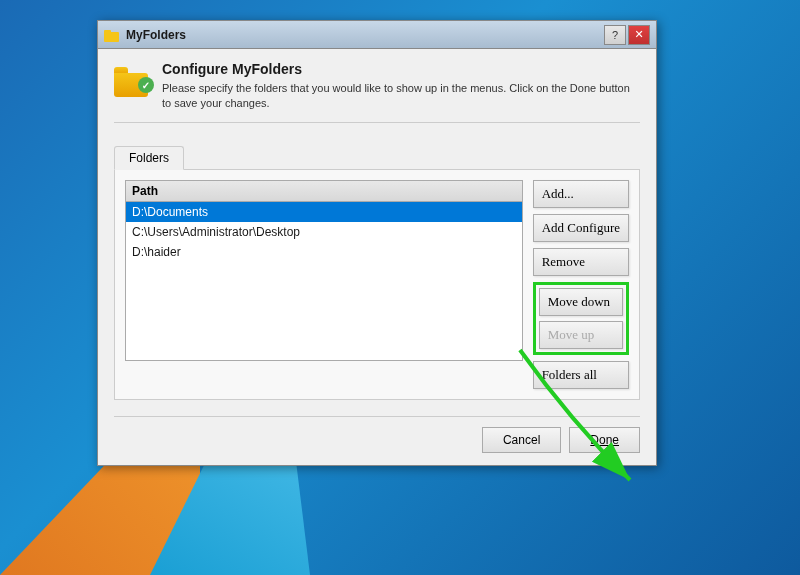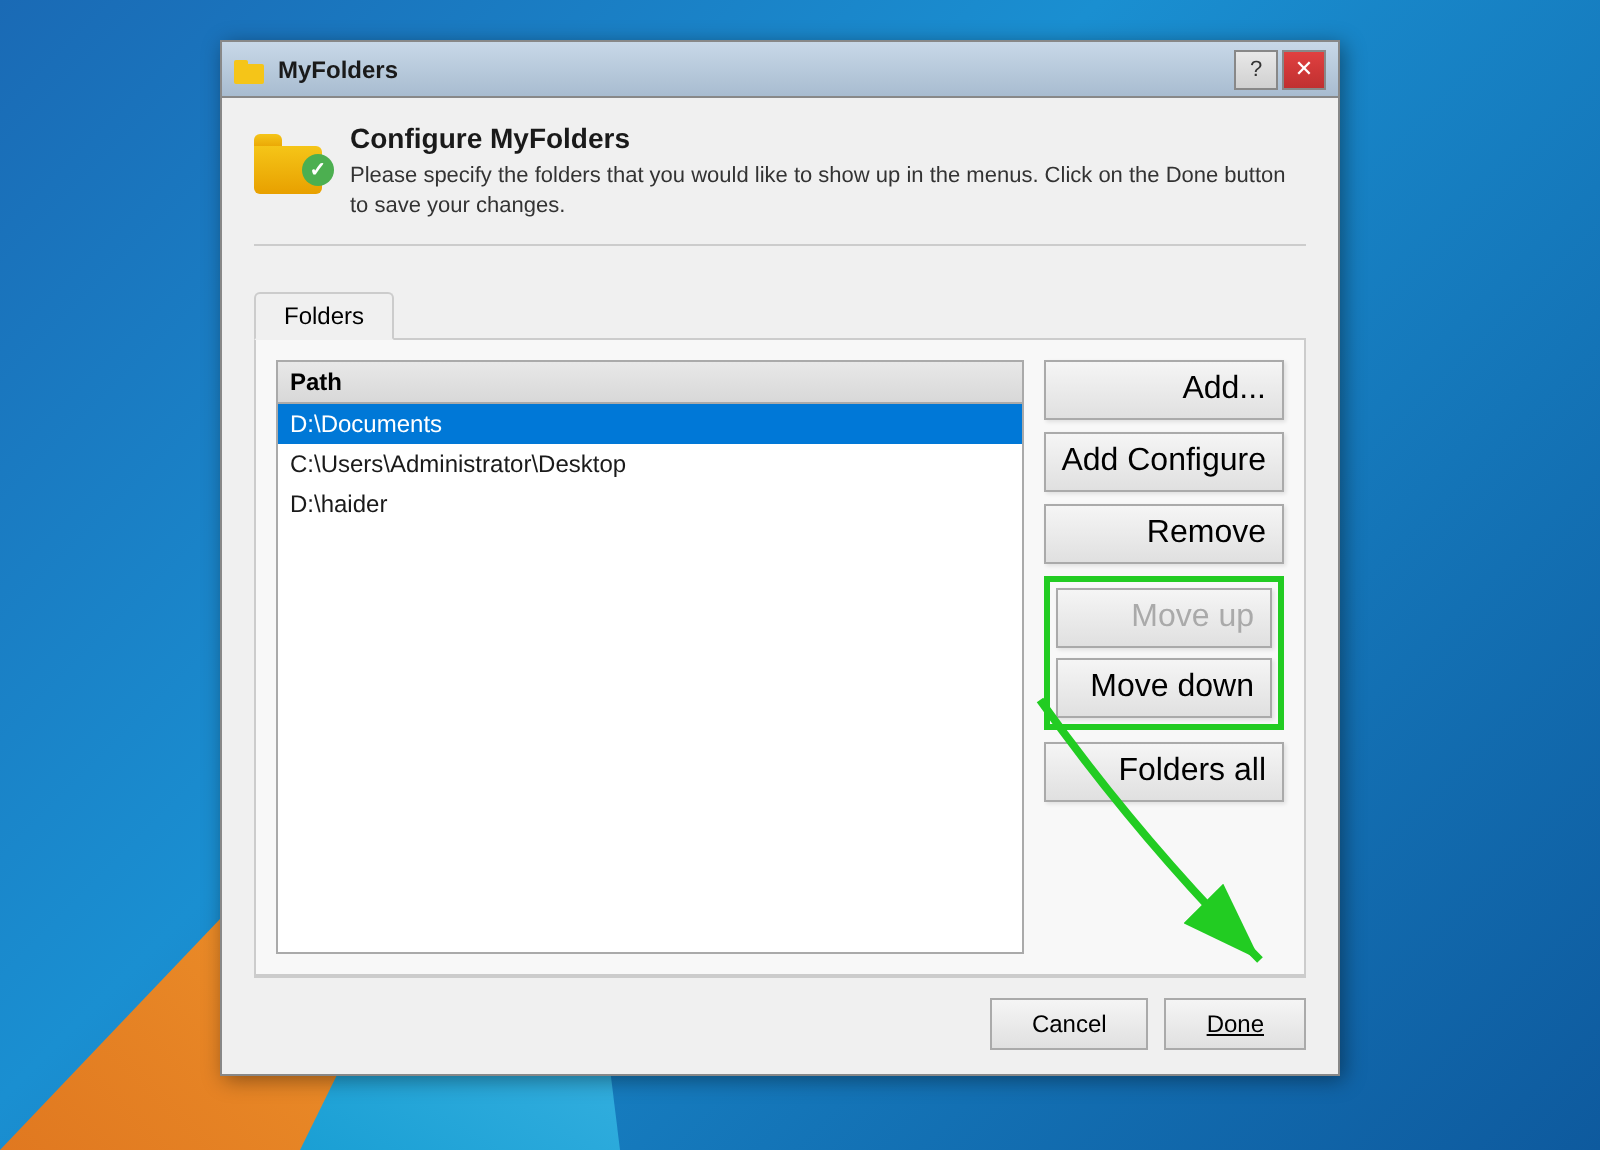--- a/index.html
+++ b/index.html
@@ -27,21 +27,21 @@
       bottom: 0; left: 150px;
       width: 160px; height: 260px;
       background: linear-gradient(30deg, #1a9fd4, #5bc8f0);
       clip-path: polygon(0 100%, 80% 0%, 100% 100%);
     }
 
     
     .window {
       position: absolute;
       top: 20px;
-      left: 110px;
+      left: 97px;
       width: 560px;
       background: #8b5cf6;
       border: 1px solid #888;
       box-shadow: 2px 2px 10px rgba(0,0,0,0.4);
     }
 
     
     .title-bar {
       background: linear-gradient(to bottom, #c8d8e8 0%, #a8bcd0 100%);
       padding: 4px 6px;
@@ -206,21 +206,21 @@
       border: 1px solid #aaa;
       border-bottom: none;
       padding: 3px 6px;
       font-size: 12px;
       font-weight: bold;
     }
 
     .list-box {
       border: 1px solid #aaa;
       background: white;
-      height: 276px;
+      height: 160px;
       overflow-y: auto;
     }
 
     .list-item {
       padding: 3px 6px;
       font-size: 12px;
       cursor: pointer;
       color: #1a1a1a;
     }
 
@@ -234,38 +234,39 @@
       display: flex;
       flex-direction: column;
       gap: 6px;
       min-width: 90px;
     }
 
     .action-btn {
       padding: 5px 8px;
       border: 1px solid #aaa;
       background: linear-gradient(to bottom, #f5f5f5, #e0e0e0);
-      font-size: 16px;
-      cursor: pointer;
-      text-align: right;
+      font-size: 13px;
+      cursor: pointer;
+      text-align: left;
       white-space: nowrap;
       box-shadow: 1px 1px 2px rgba(0,0,0,0.1);
+      font-family: Liberation Serif, serif;
     }
 
     .action-btn.disabled {
       color: #aaa;
       cursor: default;
     }
 
     
     .bottom-bar {
       display: flex;
       justify-content: flex-end;
       gap: 8px;
-      margin-top: 0;
+      margin-top: 16px;
       padding-top: 10px;
       border-top: 1px solid #ccc;
     }
 
     .bottom-btn {
       padding: 5px 20px;
       border: 1px solid #aaa;
       background: linear-gradient(to bottom, #f5f5f5, #e0e0e0);
       font-size: 12px;
       cursor: pointer;
@@ -330,22 +331,22 @@
             <div class="list-item">D:\haider</div>
           </div>
         </div>
 
         <div class="button-panel">
           <button class="action-btn">Add...</button>
           <button class="action-btn">Add Configure</button>
           <button class="action-btn">Remove</button>
 
           <div style="border: 3px solid #22cc22; padding: 3px; display: flex; flex-direction: column; gap: 5px;">
+            <button class="action-btn">Move down</button>
             <button class="action-btn disabled">Move up</button>
-            <button class="action-btn">Move down</button>
           </div>
 
           <button class="action-btn">Folders all</button>
         </div>
 
       </div>
     </div>
 
     <div class="bottom-bar">
       <button class="bottom-btn">Cancel</button>

